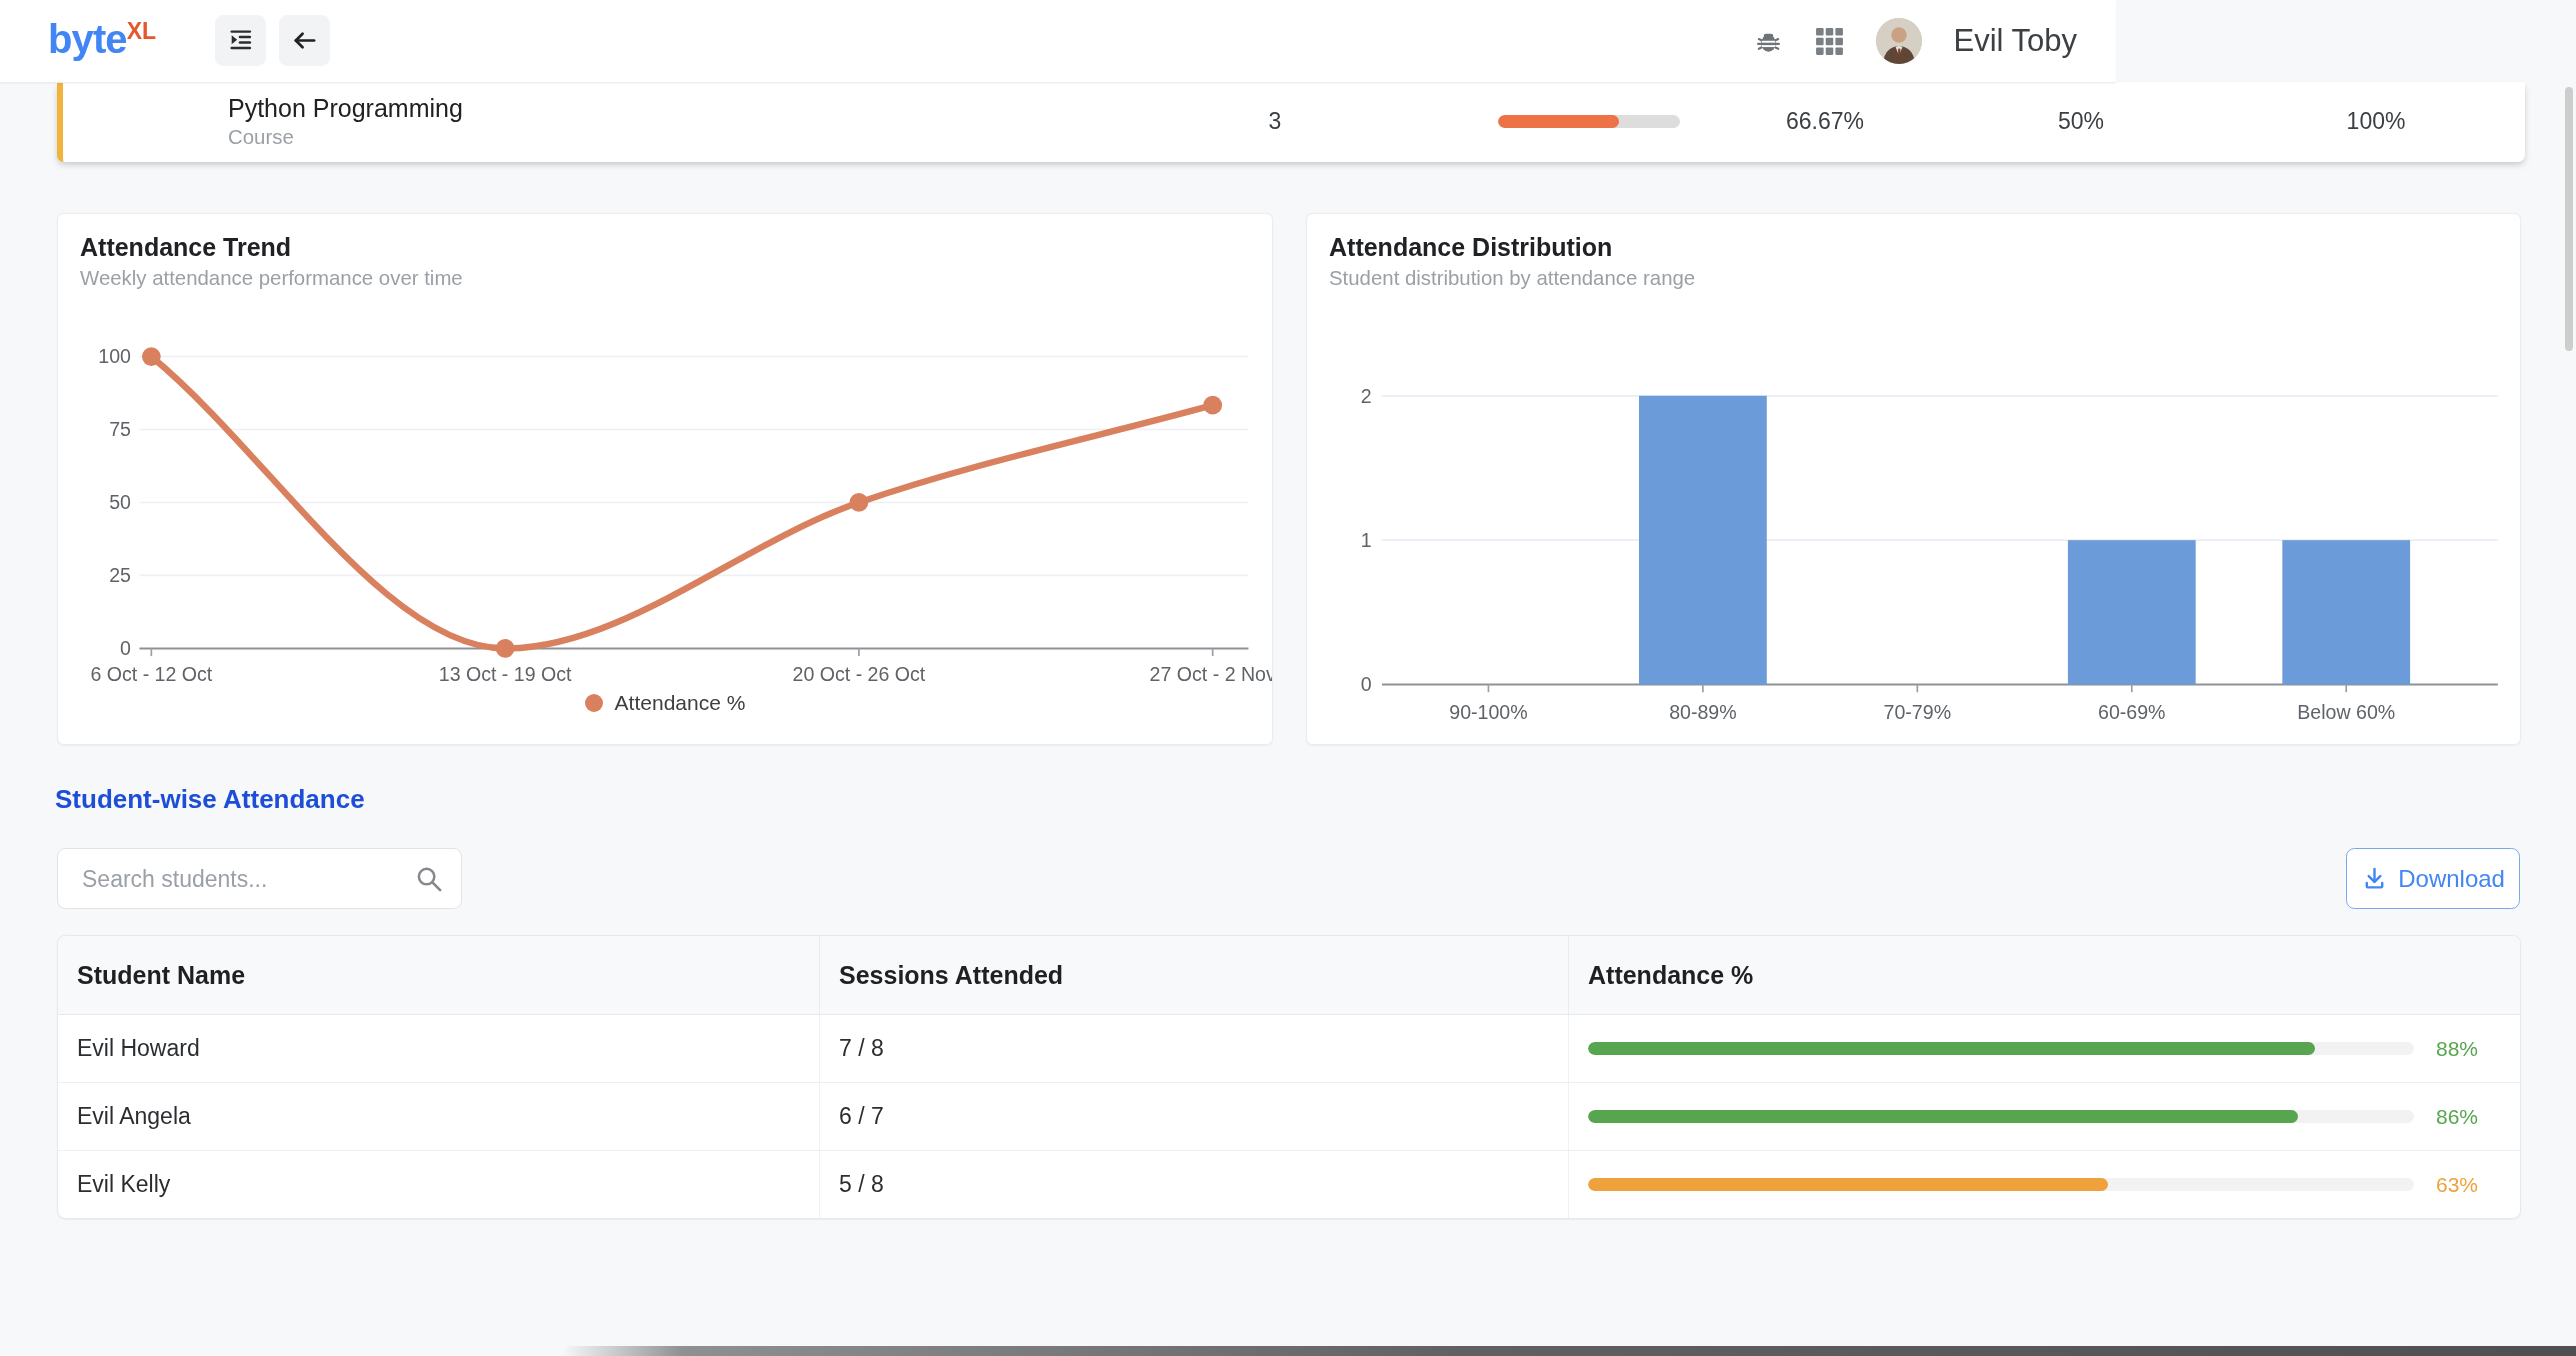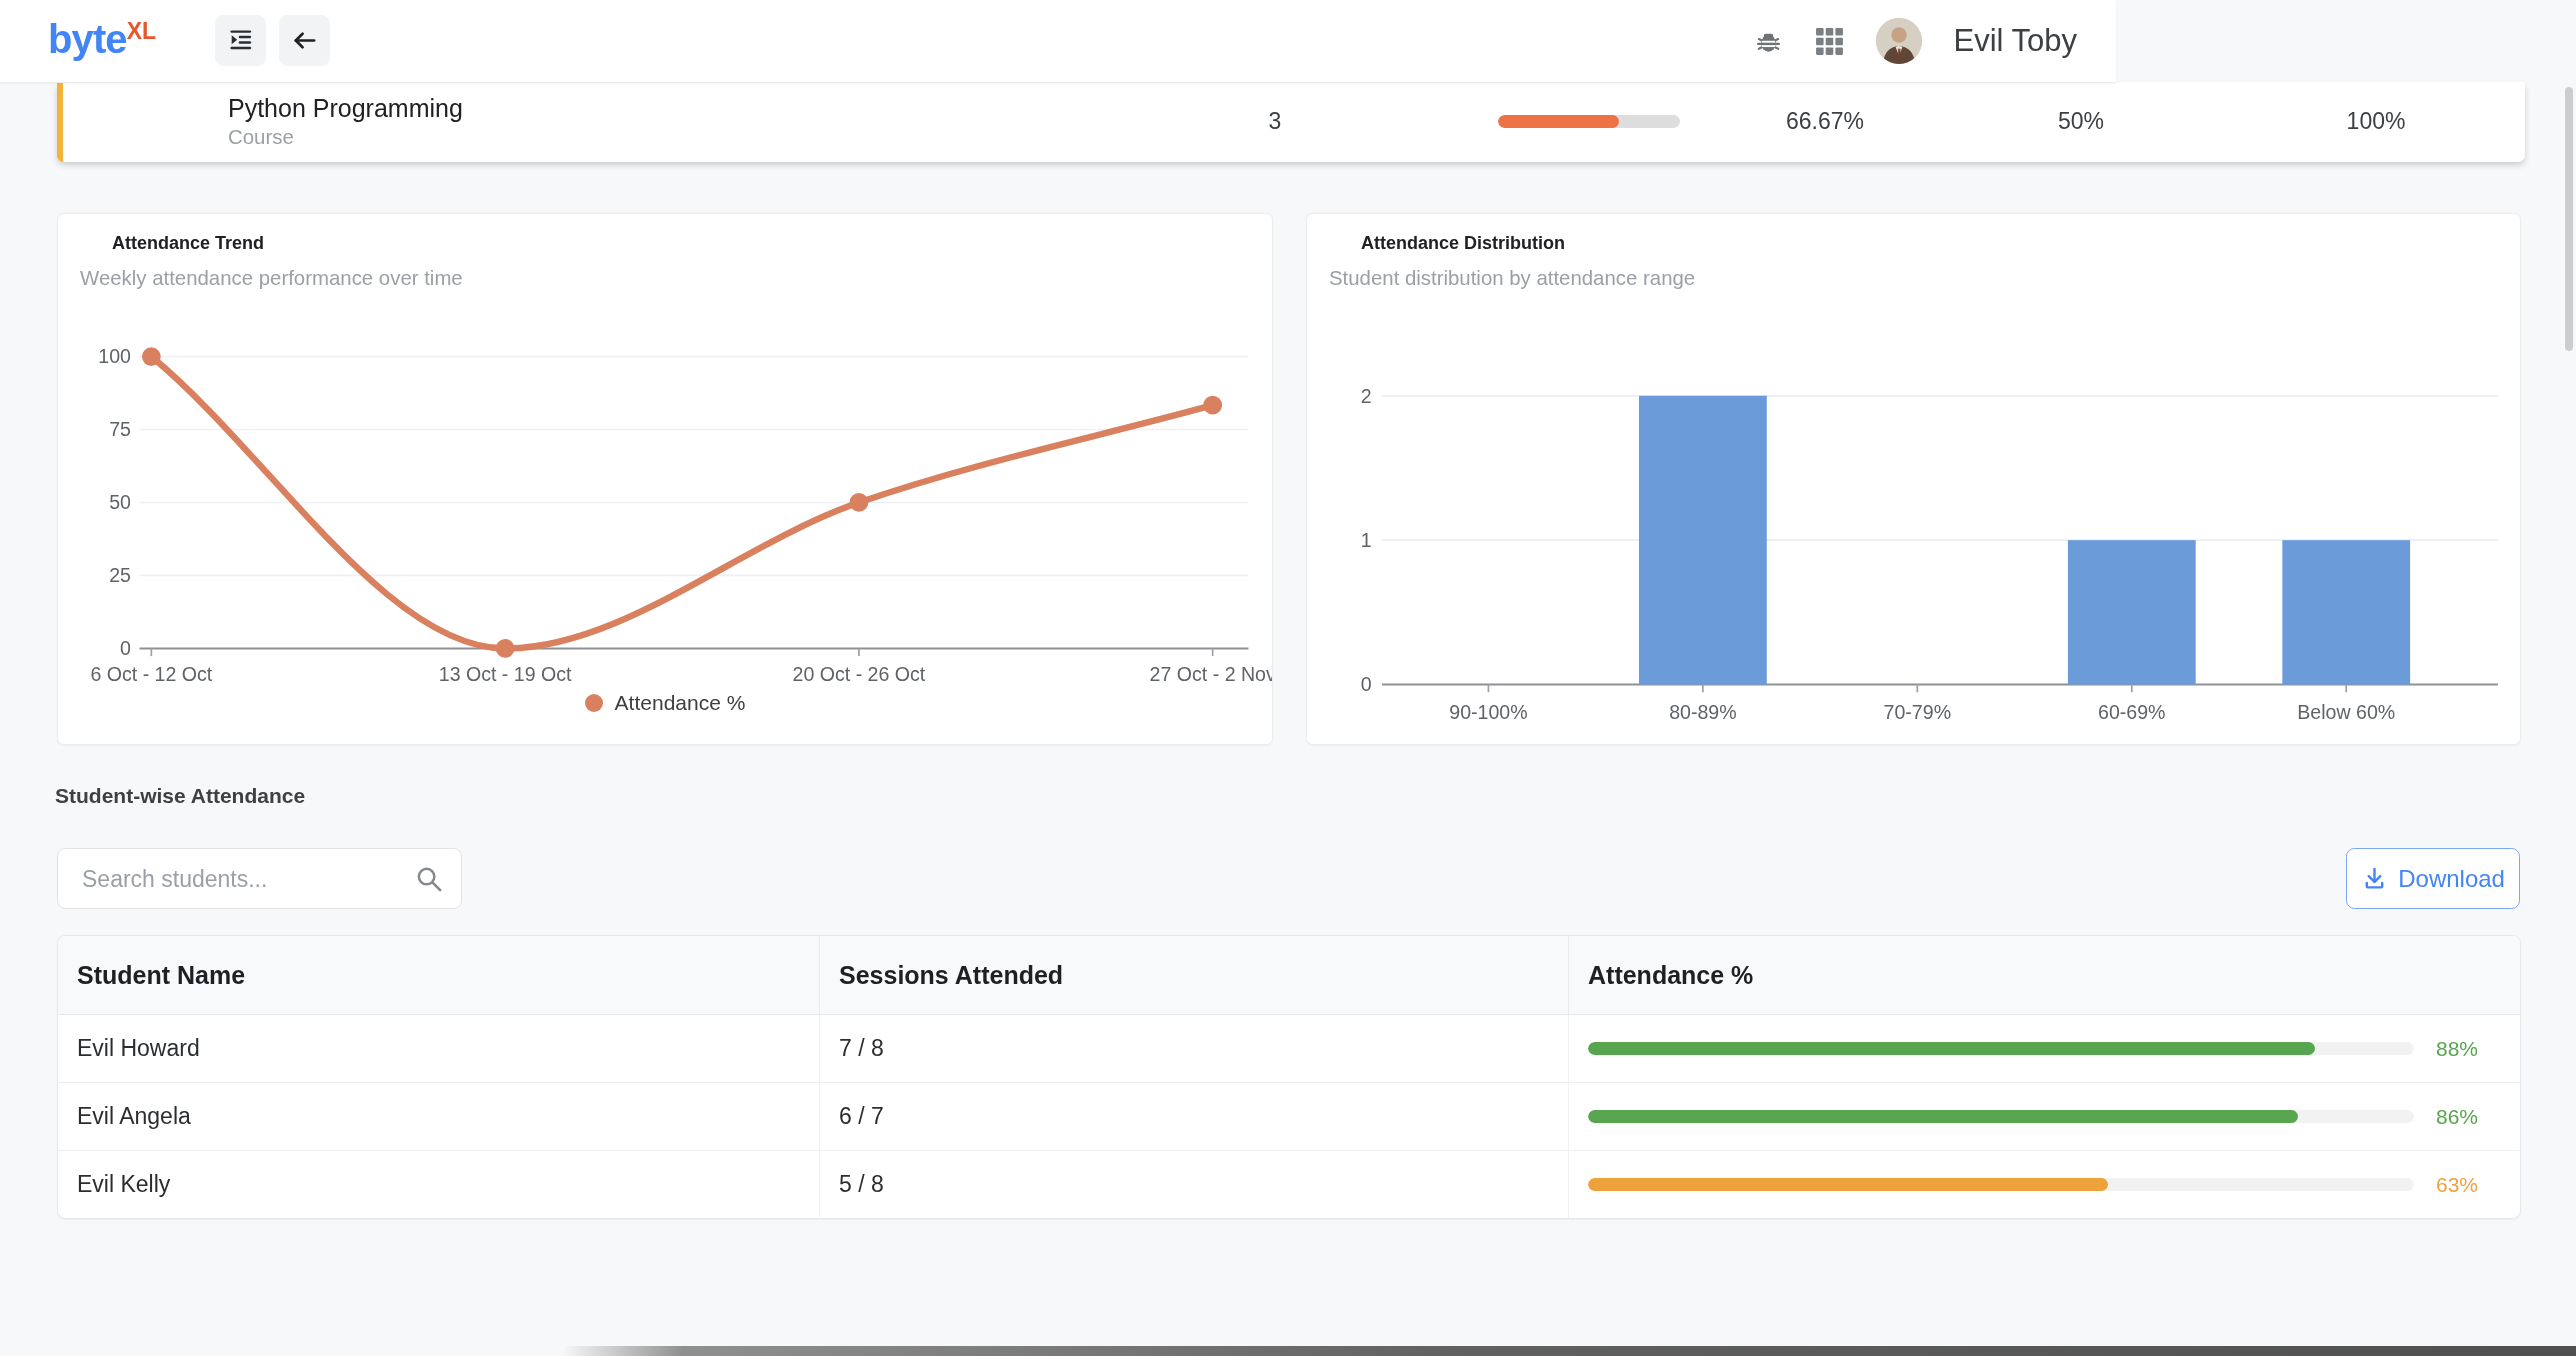--- a/index.html
+++ b/index.html
@@ -26,29 +26,29 @@
   .center-v{transform:translate(-50%,-50%);}
   .course-val{position:absolute;top:39px;font-size:23px;color:#3c4043;}
   .course-track{position:absolute;left:1435px;top:33px;width:182px;height:12.8px;border-radius:6.8px;background:#ddd;overflow:hidden;}
   .course-fill{height:100%;border-radius:6.8px;background:#ED7347;}
 
   
   .card{position:absolute;top:213px;height:530px;background:#fff;border:0.9px solid #ebedef;border-radius:6.8px;
         box-shadow:0 0.9px 1.7px rgba(0,0,0,.05);}
   .card.left{left:57px;width:1214px;}
   .card.right{left:1306px;width:1213px;}
-  .card-title{position:absolute;left:22px;top:19px;font-size:18px;font-weight:700;color:#202124;margin-left:32px;}
+  .card-title{position:absolute;left:22px;top:19px;font-size:25px;font-weight:700;color:#202124;}
   .card-sub{position:absolute;left:22px;top:53px;font-size:20.4px;color:#9aa0a6;}
   .chart-svg{position:absolute;left:0;top:94px;}
   .legend{position:absolute;left:0;top:477px;width:100%;display:flex;align-items:center;justify-content:center;gap:12px;}
   .legend-dot{width:18px;height:18px;border-radius:50%;background:#D9805F;}
   .legend-label{font-size:21px;color:#3c4043;}
 
   
-  .section-heading{position:absolute;left:55px;top:784px;font-size:21px;font-weight:700;color:#404040;}
+  .section-heading{position:absolute;left:55px;top:784px;font-size:26px;font-weight:700;color:#1d4ed8;}
   .searchbox{position:absolute;left:57px;top:848px;width:405px;height:61px;background:#fff;
              border:1.7px solid #e0e2e6;border-radius:8.5px;box-sizing:border-box;}
   .searchbox input{position:absolute;left:22px;top:0;width:324px;height:58px;border:none;outline:none;
                    font-size:23px;font-family:inherit;color:#202124;background:transparent;}
   .searchbox input::placeholder{color:#9aa0a6;}
   .search-ic{position:absolute;right:17px;top:16px;}
   .download-btn{position:absolute;left:2346px;top:848px;width:174px;height:61px;background:#fff;
                 border:1.7px solid #7BA7F0;border-radius:8.5px;box-sizing:border-box;display:flex;
                 align-items:center;justify-content:center;gap:10.2px;color:#4285F4;font-size:24px;cursor:pointer;}
 

